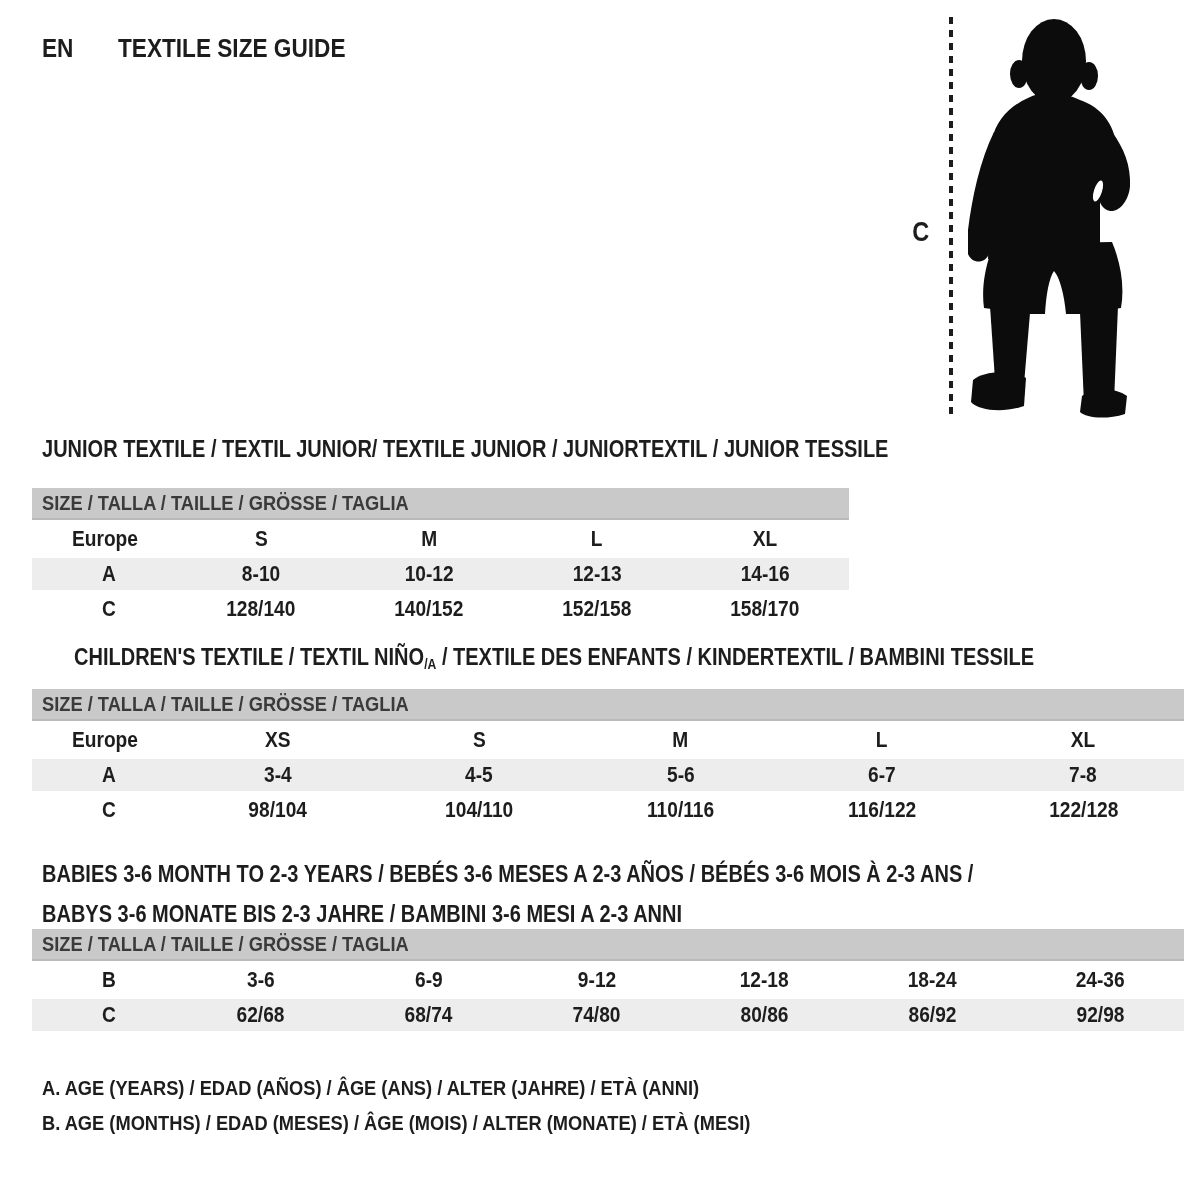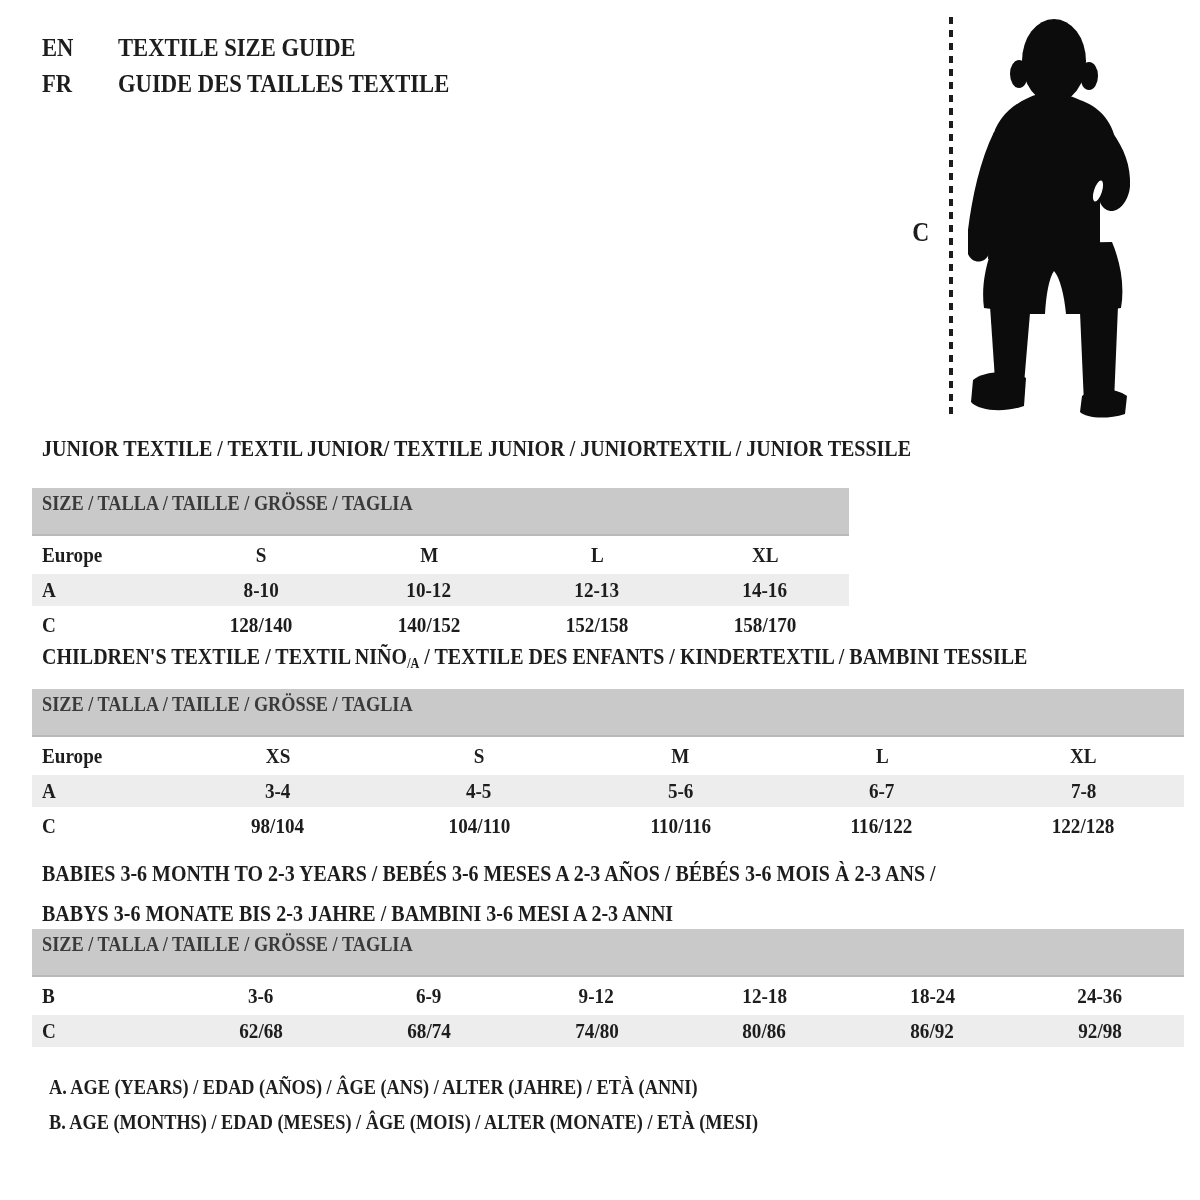--- a/index.html
+++ b/index.html
@@ -10,21 +10,21 @@
   }
   *{margin:0;padding:0;box-sizing:border-box;}
   html,body{width:1200px;height:1200px;background:#ffffff;}
   body{
     font-family:"Liberation Sans","DejaVu Sans",sans-serif;
     font-weight:700;
     color:var(--ink);
     position:relative;
     overflow:hidden;
   }
-  .canvas{position:absolute;inset:0;font-family:Liberation Serif, serif;}
+  .canvas{position:absolute;inset:0;}
 
   
   .cx{display:inline-block;transform:scaleX(0.87);transform-origin:0 50%;white-space:nowrap;}
   .cxc{display:inline-block;transform:scaleX(0.87);transform-origin:50% 50%;white-space:nowrap;}
 
   
   .lang{position:absolute;left:42px;top:30px;font-size:26px;}
   .lang-row{display:flex;height:36px;line-height:36px;}
   .lang-code{width:76px;}
 
@@ -37,54 +37,50 @@
   .c-label{position:absolute;left:6px;top:203px;font-size:27px;}
   .figure svg{position:absolute;left:62px;top:0;}
 
   
   .sec-title{position:absolute;left:42px;font-size:23px;letter-spacing:0;}
   .title-sub{font-size:14px;vertical-align:-4px;}
 
   
   .stable{position:absolute;left:32px;}
   .size-bar{
-    height:48px;line-height:30px;background:var(--bar);
+    height:32px;line-height:30px;background:var(--bar);
     border-bottom:2px solid #b9b9b9;
     padding-left:10px;font-size:21px;color:#3a3a3a;
   }
   .trow{
     display:grid;height:32px;align-items:center;
     margin-top:3px;font-size:22px;
   }
   .t4 .trow{grid-template-columns:145px repeat(4,1fr);}
   .t5 .trow{grid-template-columns:145px repeat(5,1fr);}
   .t6 .trow{grid-template-columns:145px repeat(6,1fr);}
   .trow.shade{background:var(--shade);}
   .tcell{text-align:center;}
-  .tlabel{text-align:left;padding-left:10px;}
+  .tlabel{text-align:center;padding-left:10px;}
 
   .babies-title{line-height:40px;margin-top:8px;}
 
   
   .legend{position:absolute;left:42px;top:1070px;font-size:21px;}
-  .legend-line{height:35px;line-height:35px;margin-left:7px;}
+  .legend-line{height:35px;line-height:35px;}
 </style>
 </head>
 <body>
 
 <div class="canvas">
 
   <section class="lang">
     <div class="lang-row">
       <span class="lang-code cx">EN</span>
       <span class="cx">TEXTILE SIZE GUIDE</span>
-    </div>
-    <div class="lang-row">
-      <span class="lang-code cx">FR</span>
-      <span class="cx">GUIDE DES TAILLES TEXTILE</span>
     </div>
   </section>
 
   <div class="figure">
     <span class="c-label cxc">C</span>
     <div class="dash-line"></div>
     <svg width="172" height="405" viewBox="0 0 170 405" aria-hidden="true">
       <g fill="var(--sil)">
 
         <ellipse cx="86" cy="47" rx="32" ry="42"></ellipse>
@@ -133,21 +129,21 @@
         <div class="trow">
           <div class="tcell tlabel"><span class="cx">C</span></div>
           <div class="tcell"><span class="cxc">128/140</span></div>
           <div class="tcell"><span class="cxc">140/152</span></div>
           <div class="tcell"><span class="cxc">152/158</span></div>
           <div class="tcell"><span class="cxc">158/170</span></div>
         </div>
       </div>
   </div>
 
-  <h2 class="sec-title" style="top:644px;">
+  <h2 class="sec-title" style="top:644px;margin-left:32px;">
     <span class="cx"><span>CHILDREN'S TEXTILE / TEXTIL NIÑO</span><span class="title-sub">/A</span><span> / TEXTILE DES ENFANTS / KINDERTEXTIL / BAMBINI TESSILE</span></span>
   </h2>
   <div class="stable t5" style="top:689px;width:1152px;">
     <div class="size-bar">
       <span class="cx">SIZE / TALLA / TAILLE / GRÖSSE / TAGLIA</span>
     </div>
     <div>
         <div class="trow">
           <div class="tcell tlabel"><span class="cx">Europe</span></div>
           <div class="tcell"><span class="cxc">XS</span></div>

